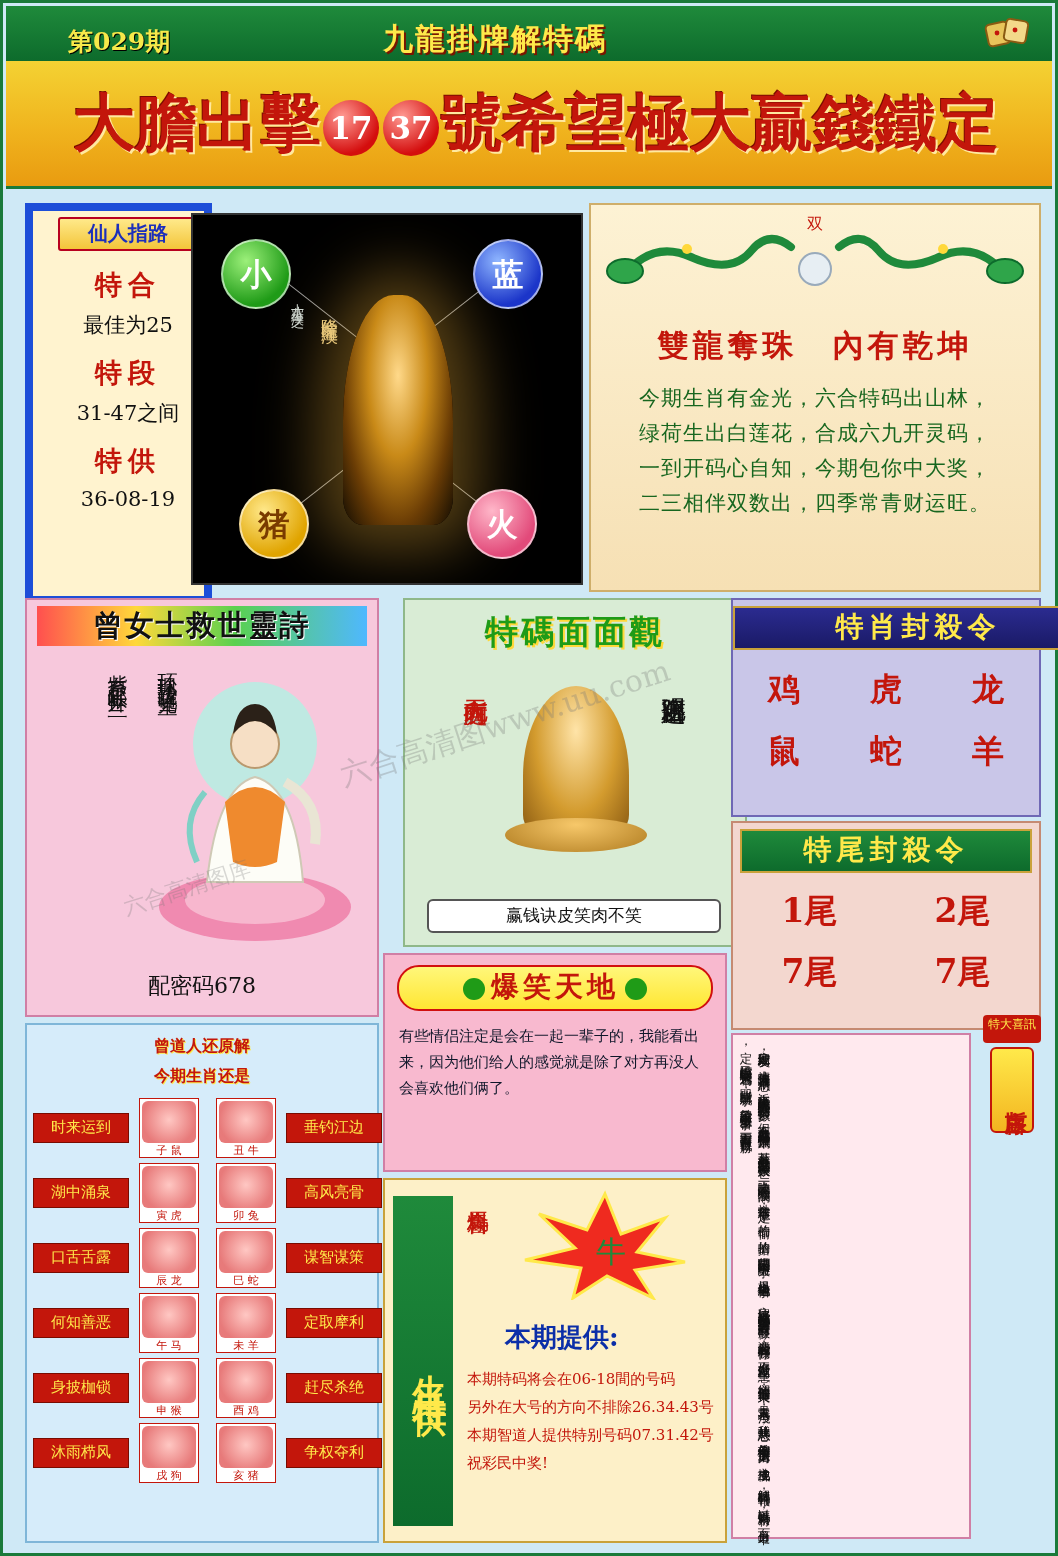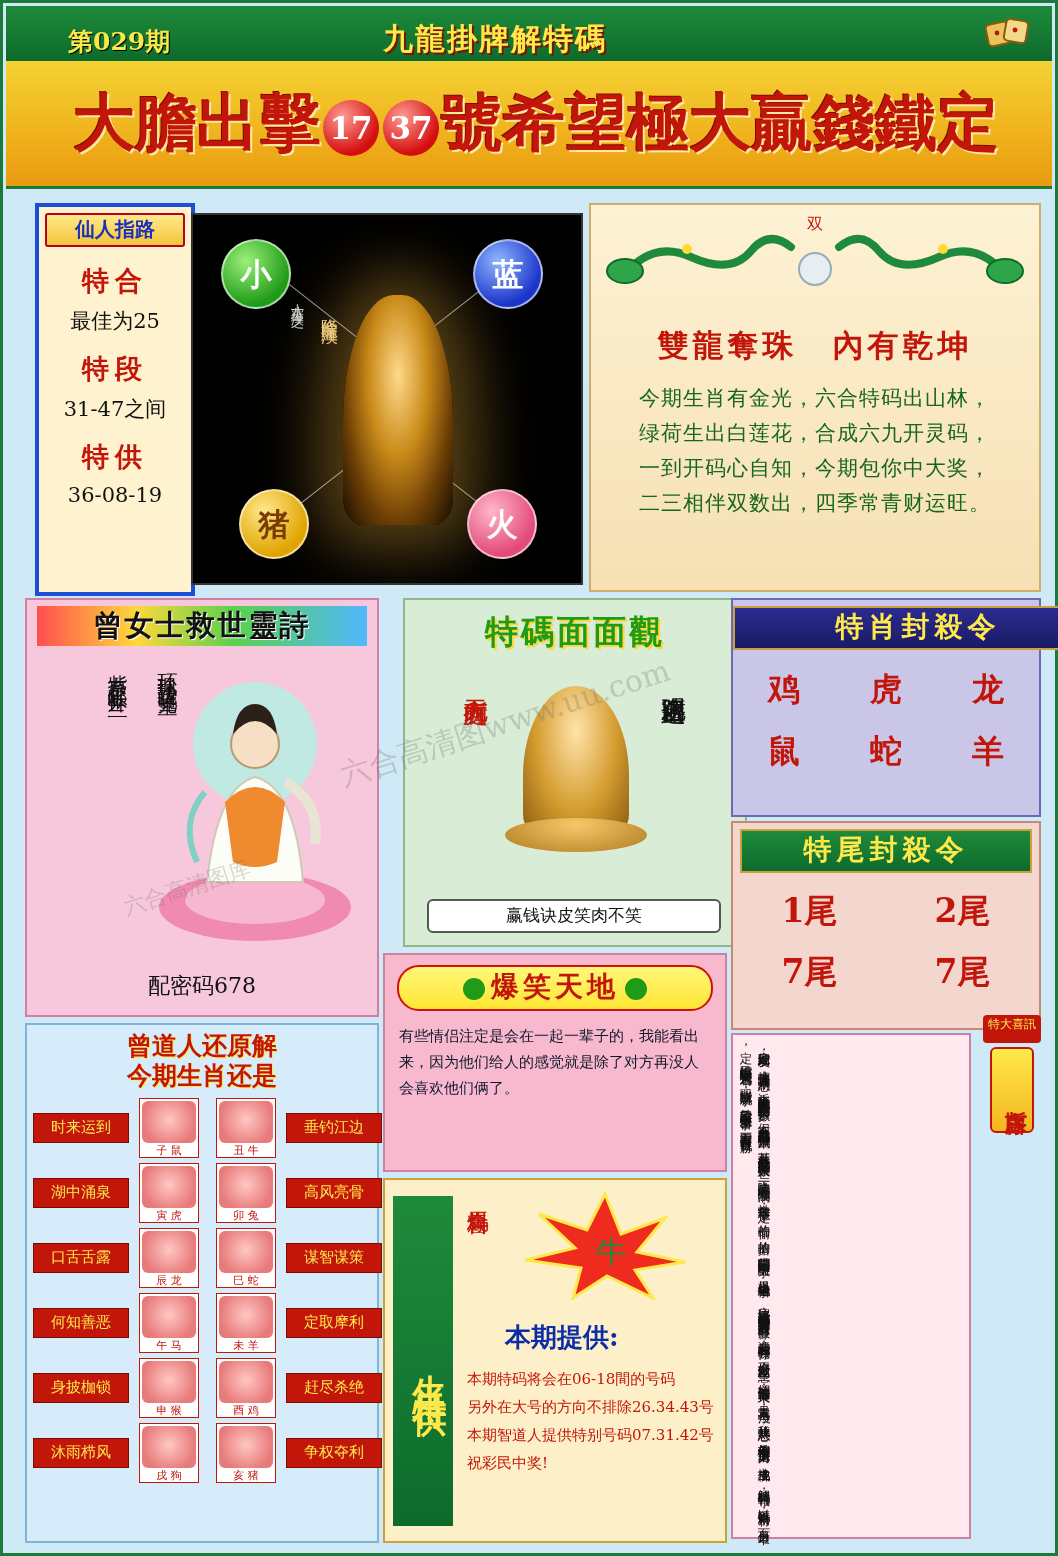--- a/index.html
+++ b/index.html
@@ -53,22 +53,22 @@
   }
   .ball-red{
     display:inline-block;width:56px;height:56px;border-radius:50%;
     background:radial-gradient(circle at 35% 30%,#ff9a92,#d40d0d 70%);
     color:#fff;font-size:31px;line-height:56px;text-align:center;
     vertical-align:middle;margin:0 2px;text-shadow:none;
     font-family:"DejaVu Serif", serif;
   }
   
   .sx-box{
-    position:absolute;left:32px;top:200px;width:152px;height:385px;
-    background:#fff3cf;border:4px solid #1d4ed8;
+    position:absolute;left:22px;top:200px;width:152px;height:385px;
+    background:#fff3cf;border:8px solid #1d4ed8;padding-left:19px;
   }
   .sx-title{
     margin:6px auto 0;width:136px;height:30px;
     background:linear-gradient(#ffe98a,#f3c53a);
     border:2px solid #b8001f;border-radius:3px;
     color:#1c2fbb;font-size:20px;font-weight:bold;text-align:center;line-height:28px;
     font-family:"DejaVu Serif", serif;
   }
   .sx-lab{
     text-align:center;color:#c3160b;font-size:27px;font-weight:bold;
@@ -221,21 +221,21 @@
     font-size:33px;font-weight:bold;color:#c3160b;
     font-family:"DejaVu Serif", serif;
   }
   
   .zodiac-box{
     position:absolute;left:22px;top:1020px;width:350px;height:516px;
     background:#d6ecfa;border:2px solid #7fb6d8;
   }
   .zodiac-title{
     margin:6px auto 0;width:330px;height:62px;
-    text-align:center;color:#c3160b;font-size:25px;font-weight:bold;
+    text-align:center;color:#c3160b;font-size:16px;font-weight:bold;
     line-height:30px;font-family:"DejaVu Serif", serif;
     text-shadow:1px 1px 0 #ffe94a;
   }
   .zgrid{
     margin:4px 6px 0;display:grid;grid-template-columns:96px 74px 74px 96px;
     grid-auto-rows:62px;gap:3px;align-items:center;justify-items:center;
   }
   .ztag{
     width:94px;height:28px;background:#c3160b;color:#ffe94a;
     font-size:15px;text-align:center;line-height:26px;border:1px solid #7a0b00;

